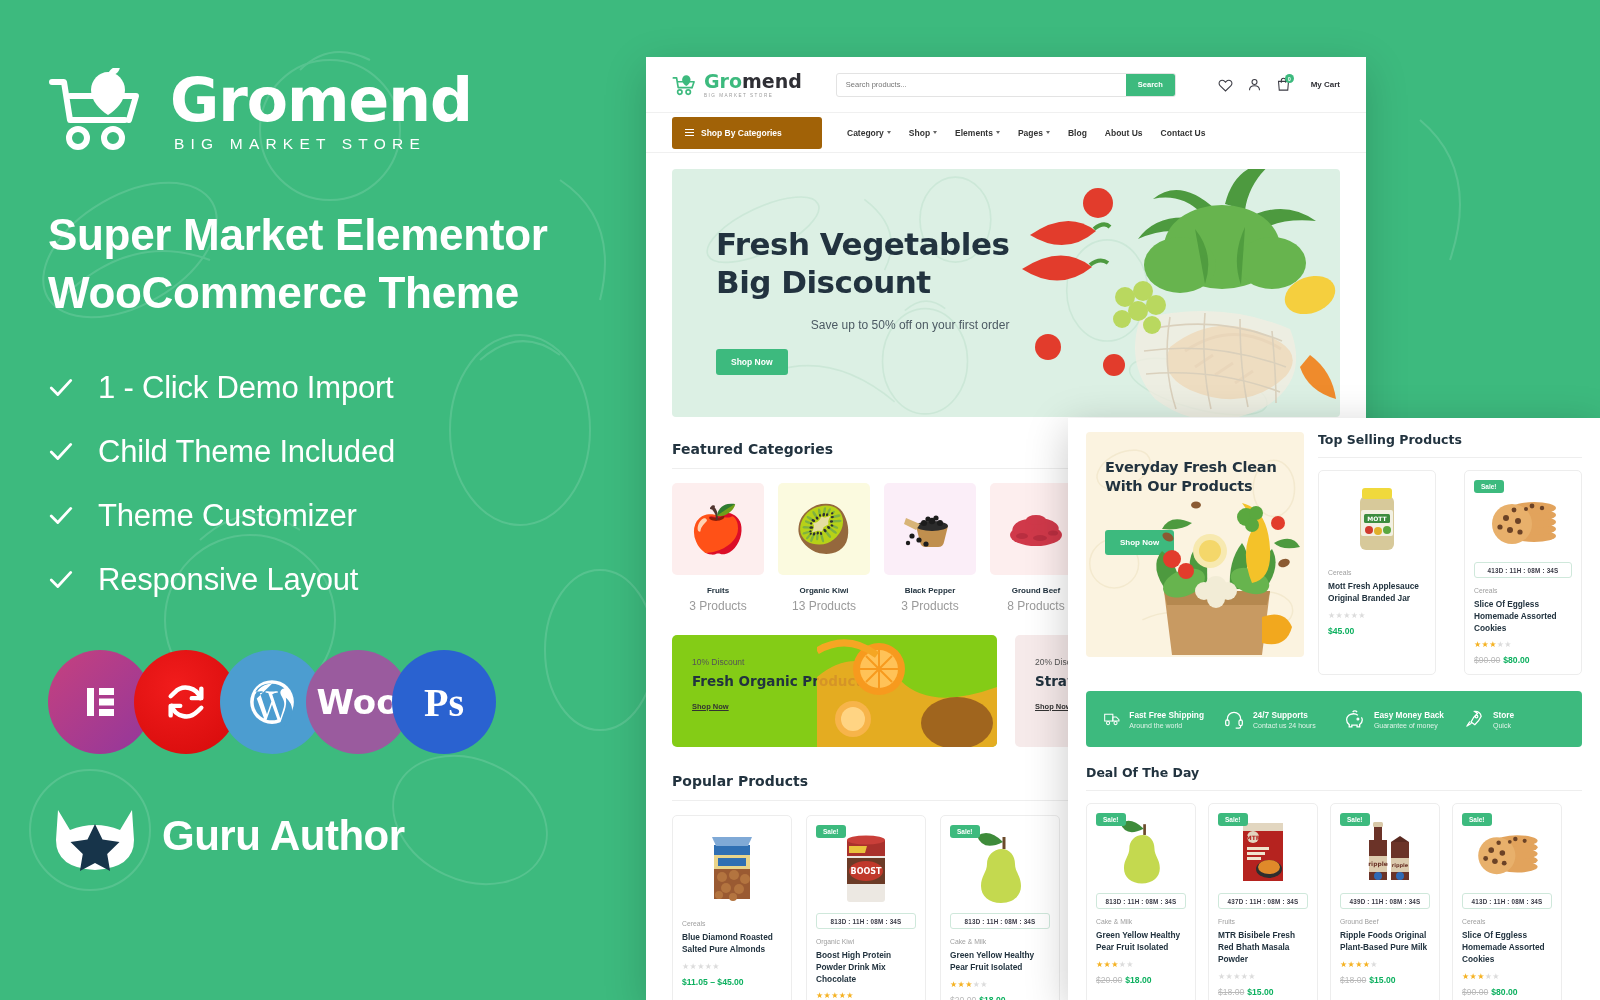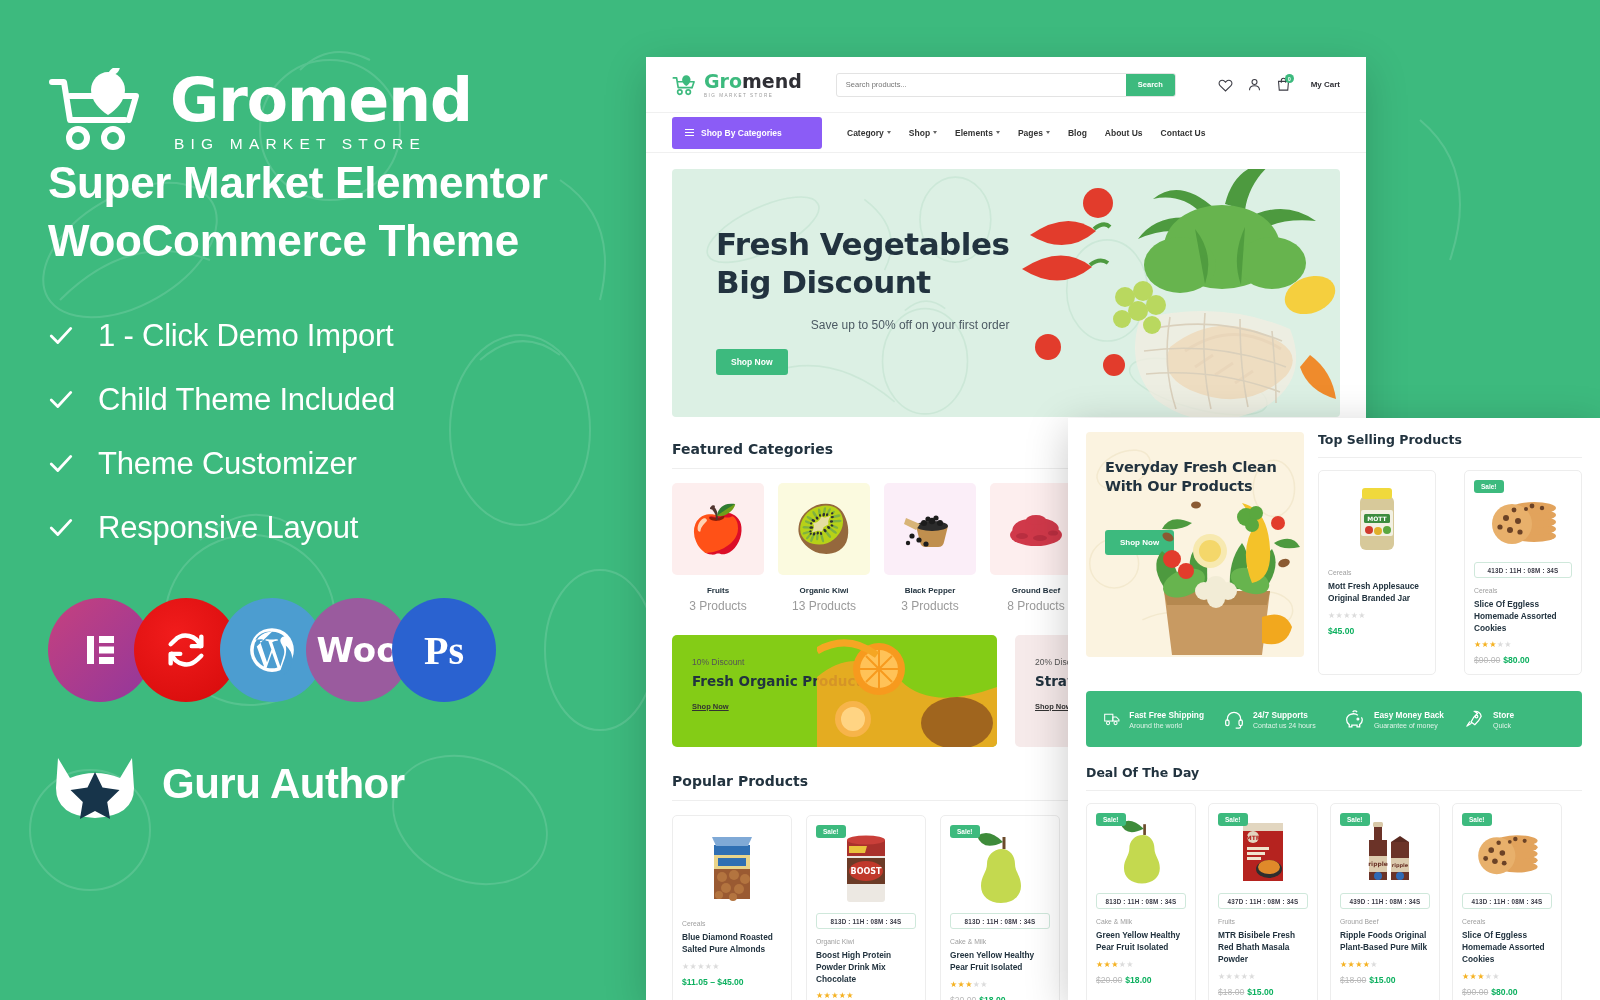--- a/index.html
+++ b/index.html
@@ -15,21 +15,21 @@
 
   
   .promo { position:absolute; left:0; top:0; width:660px; height:1000px; padding:48px; color:#fff; }
 
   .logo-row { display:flex; align-items:center; gap:14px; margin-top:20px; }
   .cart-logo { width:108px; height:86px; position:relative; flex:0 0 auto; }
   .logo-text { line-height:1; }
   .logo-name { font-size:60px; font-weight:700; letter-spacing:-1px; color:#fff; font-family:"DejaVu Sans", sans-serif;}
   .logo-sub { font-size:15.5px; letter-spacing:6.2px; color:#fff; margin-top:6px; padding-left:4px; font-weight:400; }
 
-  .headline { font-size:44px; line-height:1.32; font-weight:700; color:#fff; letter-spacing:-.3px;}
+  .headline { margin-top:52px; font-size:44px; line-height:1.32; font-weight:700; color:#fff; letter-spacing:-.3px;}
 
   .features { margin-top:48px; display:flex; flex-direction:column; gap:28px; }
   .feature { display:flex; align-items:center; gap:24px; }
   .chk { width:26px; height:26px; flex:0 0 auto; }
   .feature-label { font-size:31px; font-weight:500; color:#fff; letter-spacing:-.2px; }
 
   .plugins { margin-top:52px; display:flex; align-items:flex-end; }
   .pbub { width:104px; height:104px; border-radius:50%; display:flex; align-items:center; justify-content:center;
           margin-right:-18px; position:relative; }
   .pbub:last-child { margin-right:0; }
@@ -63,21 +63,21 @@
                 display:flex; align-items:center; border:0; cursor:pointer; }
 
   .head-icons { display:flex; align-items:center; gap:14px; margin-left:auto; }
   .hicon { width:15px; height:15px; color:#3b3b44; }
   .cart-box { display:flex; align-items:center; gap:20px; position:relative; }
   .cart-badge { position:absolute; left:9px; top:-3px; background:#3dba7e; color:#fff; font-size:5.5px;
                 width:9px; height:9px; border-radius:50%; display:flex; align-items:center; justify-content:center; font-weight:700;}
   .cart-label { font-size:8px; font-weight:700; color:#2f2f35; }
 
   .navbar { height:40px; display:flex; align-items:center; padding:0 26px; gap:3px; border-bottom:1px solid #f0f0f0; }
-  .cat-btn { background:#8b5cf6; color:#fff; font-size:8.5px; font-weight:700; height:23px; border-radius:3px;
+  .cat-btn { background:#a16207; color:#fff; font-size:8.5px; font-weight:700; height:23px; border-radius:3px;
              display:flex; align-items:center; gap:7px; padding:16px 13px; cursor:pointer; min-width:150px;}
   .burger { display:inline-flex; flex-direction:column; gap:2px; }
   .burger i { display:block; width:9px; height:1.2px; background:#fff; }
   .navlinks { display:flex; align-items:center; gap:18px; margin-left:22px; }
   .navlink { font-size:8.5px; font-weight:600; color:#333; cursor:pointer; display:flex; align-items:center; gap:3px;}
   .caret { border-left:2.5px solid transparent; border-right:2.5px solid transparent; border-top:3px solid #666; }
 
   .hero { margin:16px 26px 0; height:248px; background:#dcf0e4; border-radius:4px; position:relative; overflow:hidden; }
   .hero-txt { position:absolute; left:44px; top:56px; }
   .hero-h { font-size:31px; font-weight:700; color:#22333f; line-height:1.24; letter-spacing:-.5px; font-family:"DejaVu Sans",sans-serif;}

